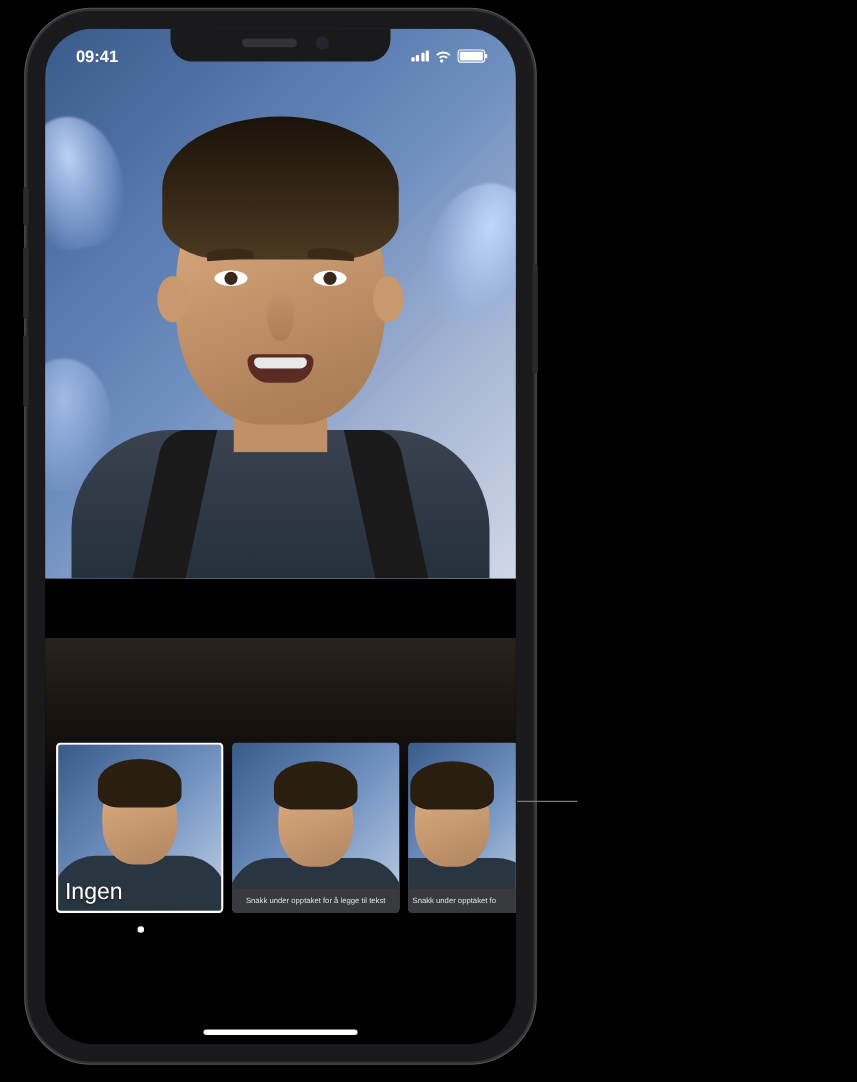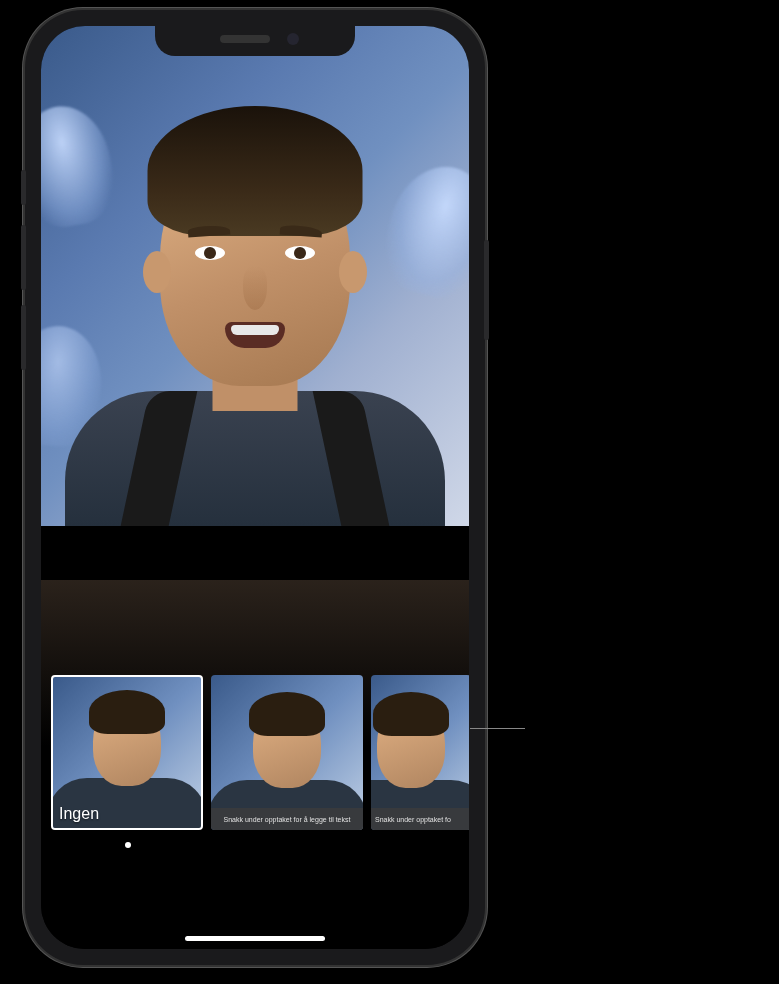--- a/index.html
+++ b/index.html
@@ -387,21 +387,21 @@
       width: 160px;
       height: 50px;
       background: #2a3542;
       border-radius: 40px 40px 0 0;
     }
     .thumb-label {
       position: absolute;
       bottom: 5px;
       left: 6px;
       color: #fff;
-      font-size: 16px;
+      font-size: 21px;
       z-index: 5;
       text-shadow: 0 1px 2px rgba(0,0,0,0.6);
     }
     .caption-band {
       position: absolute;
       bottom: 0;
       left: 0;
       right: 0;
       height: 22px;
       background: rgba(60, 60, 60, 0.8);
@@ -447,20 +447,37 @@
 
 <div class="phone-frame">
   <div class="side-button left1"></div>
   <div class="side-button left2"></div>
   <div class="side-button left3"></div>
   <div class="side-button right1"></div>
 
   <div class="screen">
     <div class="notch"></div>
 
+    <div class="status-bar">
+      <div class="status-left">09:41</div>
+      <div class="status-right">
+        <div class="signal-bars">
+          <span></span>
+            <span></span>
+            <span></span>
+            <span></span>
+        </div>
+        <svg class="wifi-icon" viewBox="0 0 16 12" fill="#fff">
+          <path d="M8 10.5 a1.5 1.5 0 1 0 0 0.001 M4 7 a6 6 0 0 1 8 0 l-1.2 1.2 a4.2 4.2 0 0 0-5.6 0 z M1.5 4.5 a9.5 9.5 0 0 1 13 0 l-1.2 1.2 a7.8 7.8 0 0 0-10.6 0 z"></path>
+        </svg>
+        <div class="battery">
+          <div class="battery-fill"></div>
+        </div>
+      </div>
+    </div>
 
     <div class="main-preview">
       <div class="jellyfish j1"></div>
       <div class="jellyfish j2"></div>
       <div class="jellyfish j3"></div>
       <div class="person">
         <div class="person-body"></div>
         <div class="strap left"></div>
         <div class="strap right"></div>
         <div class="person-neck"></div>

